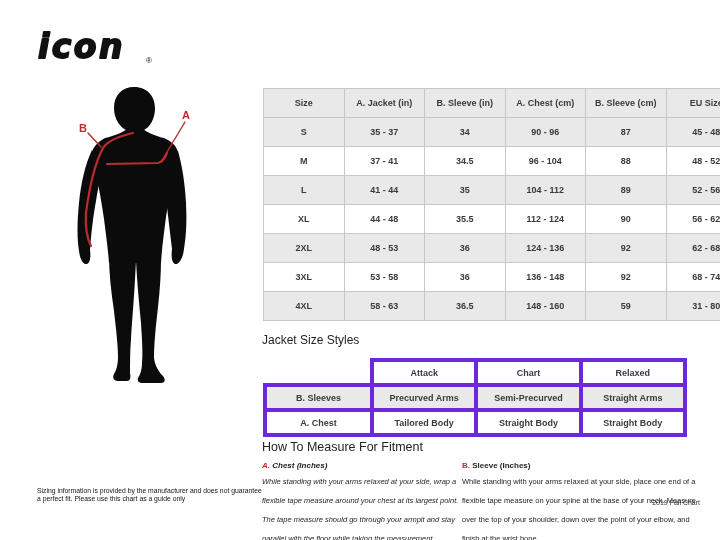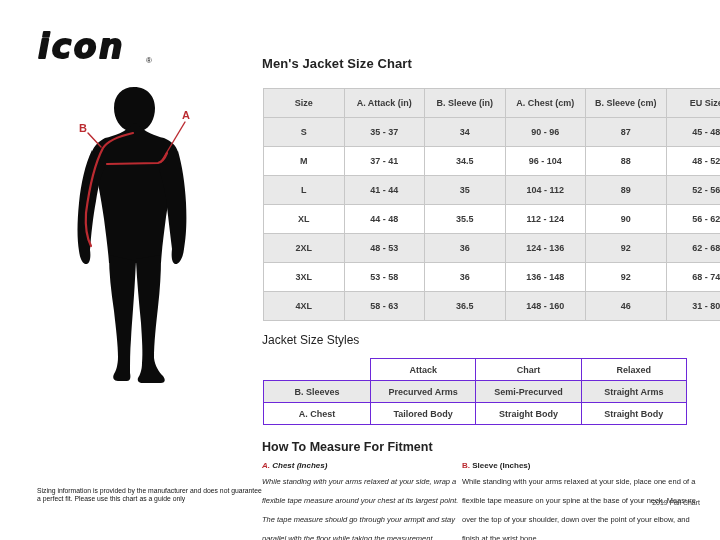--- a/index.html
+++ b/index.html
@@ -12,36 +12,36 @@
 
   
   .logo{position:absolute;left:36px;top:22px;}
 
   
   .figure{position:absolute;left:58px;top:85px;}
 
   
   .main-title{position:absolute;left:262px;top:56px;font-size:13px;font-weight:bold;color:#232323;letter-spacing:.1px;}
   .styles-title{position:absolute;left:262px;top:333px;font-size:12px;font-weight:normal;color:#232323;}
-  .fitment-title{position:absolute;left:262px;top:440px;font-size:12.5px;font-weight:bold;color:#232323;text-align:center;}
+  .fitment-title{position:absolute;left:262px;top:440px;font-size:12.5px;font-weight:normal;color:#232323;text-align:center;}
 
   
   table{border-collapse:collapse;position:absolute;table-layout:fixed;}
   .size-table{left:263px;top:88px;width:484px;}
   .size-table th,.size-table td{
     border:1px solid #c7c7c7;font-size:9px;font-weight:bold;color:#3a3a3a;
     text-align:center;vertical-align:middle;height:28px;padding:0;
   }
   .size-table thead th{background:#e9e9e9;}
   .size-table tbody tr:nth-child(odd){background:#e9e9e9;}
   .size-table tbody tr:nth-child(even){background:#ffffff;}
 
   .style-table{left:263px;top:358px;width:424px;}
   .style-table th,.style-table td{
-    border:1px solid #6d28d9;font-size:9px;font-weight:bold;color:#3a3a3a;
+    border:4px solid #6d28d9;font-size:9px;font-weight:bold;color:#3a3a3a;
     text-align:center;vertical-align:middle;height:21px;padding:0;background:#fff;
   }
   .style-table thead th:first-child{border:none;background:transparent;}
   .style-table tbody tr:nth-child(odd) th,
   .style-table tbody tr:nth-child(odd) td{background:#e9e9e9;}
 
   
   .fit-col{position:absolute;top:461px;}
   .fit-a{left:262px;width:200px;font-style:italic;}
   .fit-b{left:462px;width:246px;}
@@ -75,26 +75,25 @@
     <g stroke="#bb2b31" fill="none" stroke-linecap="round">
       <path stroke-width="2.2" d="M75,48 C62,51 50,55 45,63 C37,78 31,105 28,128 C27,143 29,153 33,161"></path>
       <path stroke-width="2.2" d="M49,79 L100,78 C104,77 107,73 109,68"></path>
       <path stroke-width="1.4" d="M30,48 L43,62"></path>
       <path stroke-width="1.4" d="M127,37 L103,77"></path>
     </g>
     <text x="21" y="47" font-size="11" font-weight="bold" fill="#bb2b31">B</text>
     <text x="124" y="34" font-size="11" font-weight="bold" fill="#bb2b31">A</text>
   </svg>
 
-  <div class="main-title">Men's Jacket Size Chart</div>
   <table class="size-table">
     <thead>
         <tr>
           <th>Size</th>
-          <th>A. Attack (in)</th>
+          <th>A. Jacket (in)</th>
           <th>B. Sleeve (in)</th>
           <th>A. Chest (cm)</th>
           <th>B. Sleeve (cm)</th>
           <th>EU Size</th>
         </tr>
       </thead>
     <tbody>
         <tr>
           <th>S</th>
           <td>35 - 37</td>
@@ -141,21 +140,21 @@
           <td>36</td>
           <td>136 - 148</td>
           <td>92</td>
           <td>68 - 74</td>
         </tr>
         <tr>
           <th>4XL</th>
           <td>58 - 63</td>
           <td>36.5</td>
           <td>148 - 160</td>
-          <td>46</td>
+          <td>59</td>
           <td>31 - 80</td>
         </tr>
       </tbody>
   </table>
 
   <div class="styles-title">Jacket Size Styles</div>
   <table class="style-table">
     <colgroup>
         <col style="width:107px">
         <col>

